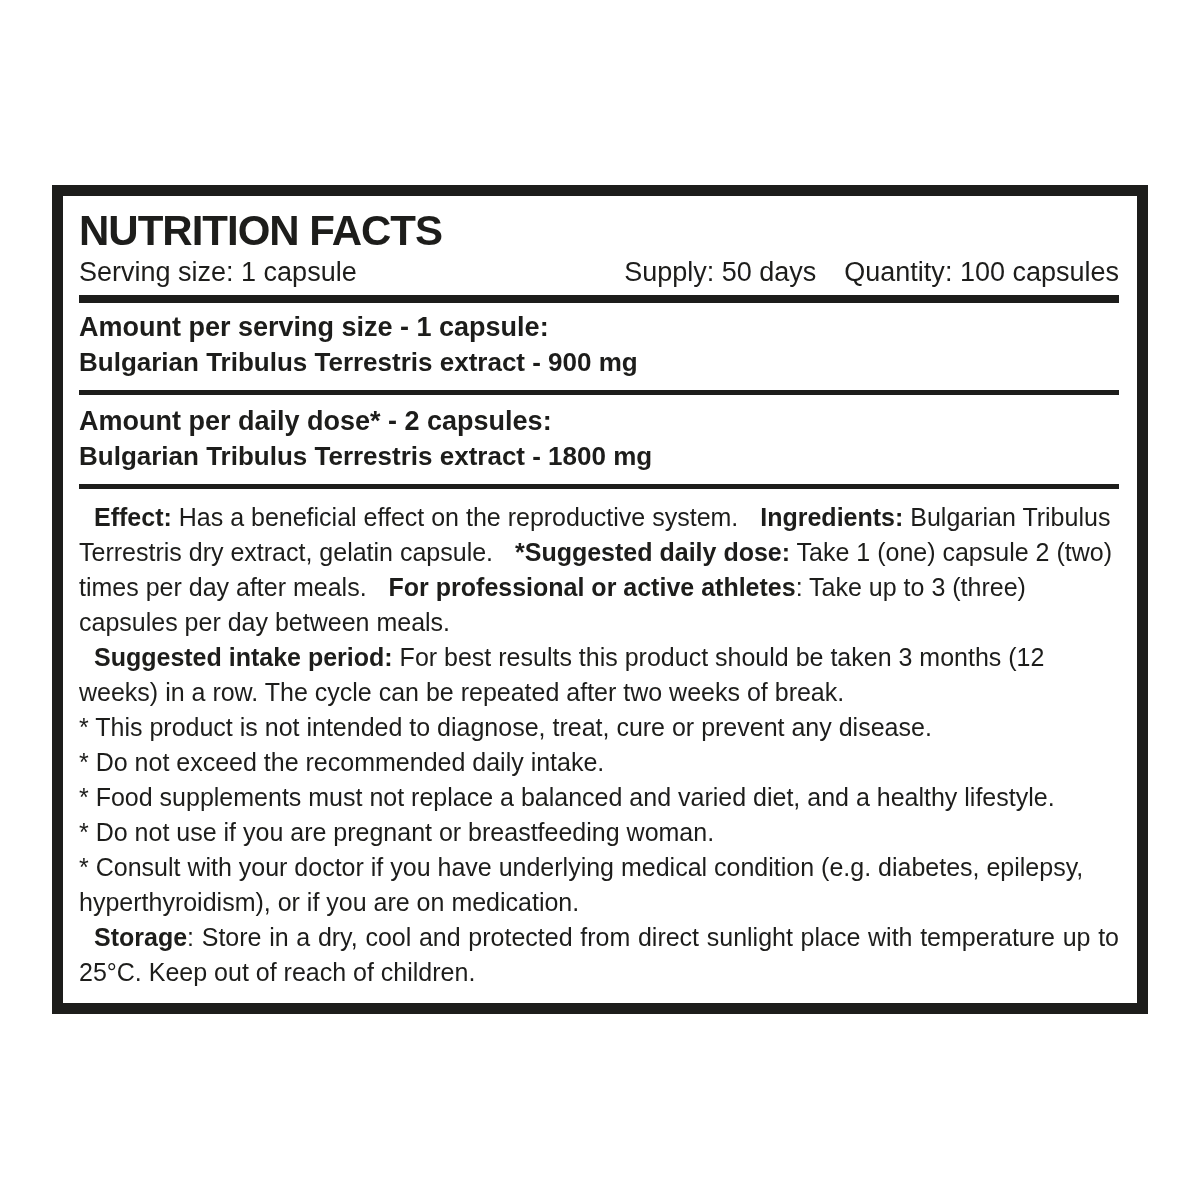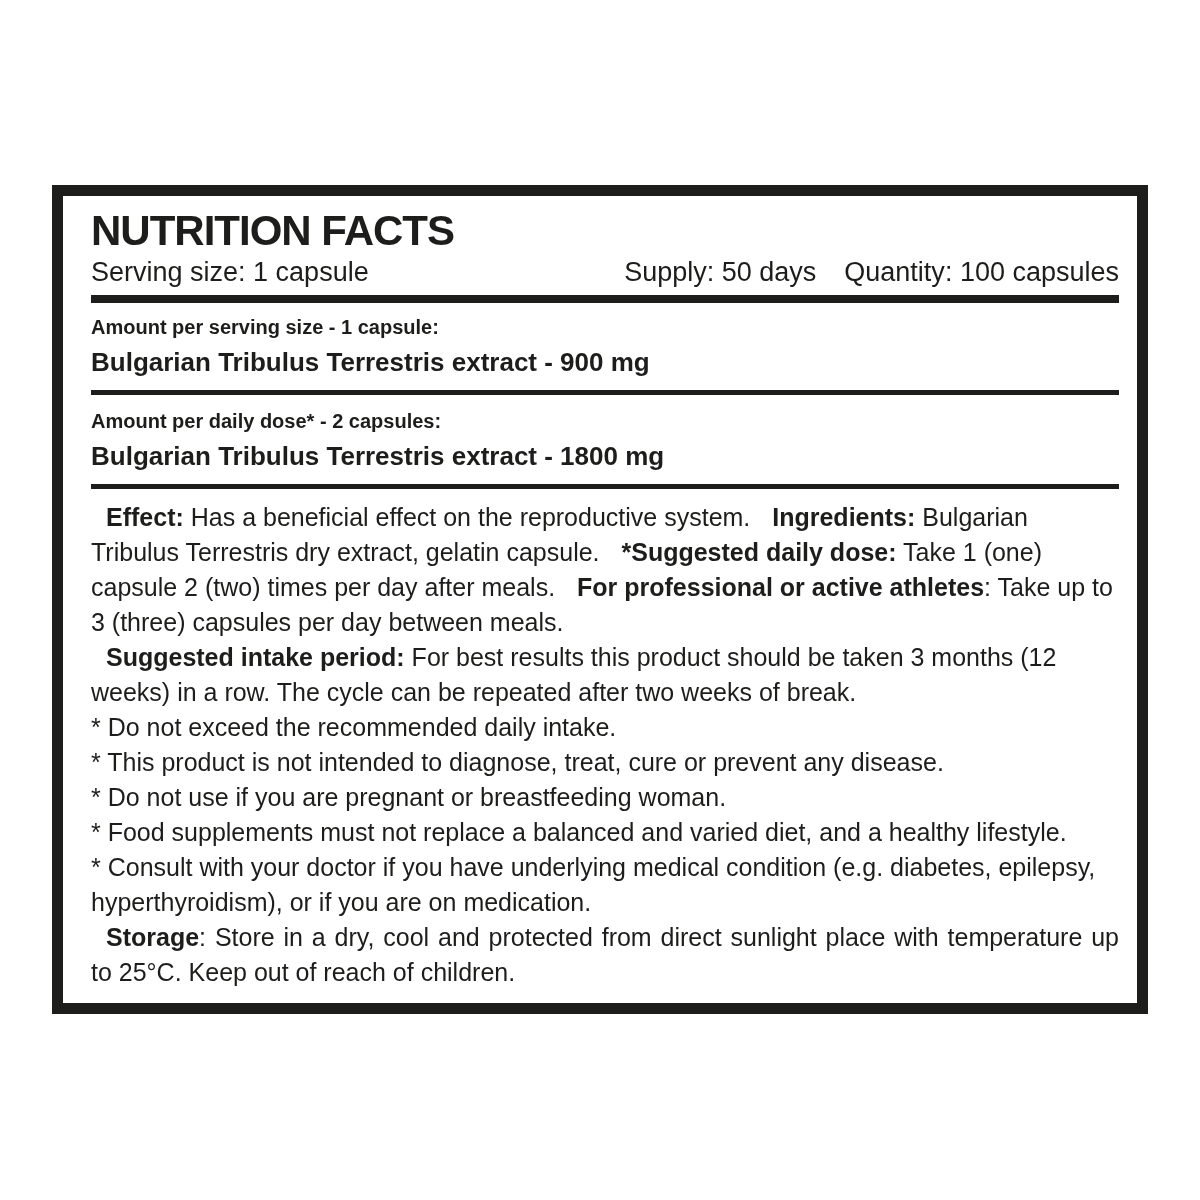--- a/index.html
+++ b/index.html
@@ -17,21 +17,21 @@
   }
   .label-box {
     position: absolute;
     left: 52px;
     top: 185px;
     width: 1096px;
     height: 829px;
     box-sizing: border-box;
     border: 11px solid #1d1d1b;
     background: #ffffff;
-    padding: 12px 18px 0 28px;
+    padding: 12px 18px 0 16px;
   }
   .label-title {
     font-size: 42px;
     font-weight: 700;
     letter-spacing: -1px;
     line-height: 46px;
     white-space: nowrap;
   }
   .serving-row {
     display: flex;
@@ -51,21 +51,21 @@
     height: 8px;
     background: #1d1d1b;
     margin: 5px 0 7px 0;
   }
   .divider-thin {
     height: 5px;
     background: #1d1d1b;
     margin: 11px 0 9px 0;
   }
   .amount-heading {
-    font-size: 20px;
+    font-size: 27px;
     font-weight: 700;
     line-height: 35px;
   }
   .amount-line {
     font-size: 26px;
     line-height: 34px;
     font-weight: bold;
   }
   .info-section {
     padding-top: 2px;
@@ -113,21 +113,21 @@
   <div>
     <div class="amount-heading">Amount per daily dose* - 2 capsules:</div>
     <div class="amount-line">Bulgarian Tribulus Terrestris extract - 1800 mg</div>
   </div>
 
   <div class="divider-thin"></div>
 
   <div class="info-section">
     <p class="info-par"><b>Effect:</b><span> Has a beneficial effect on the reproductive system. </span><b>Ingredients:</b><span> Bulgarian Tribulus Terrestris dry extract, gelatin capsule. </span><b>*Suggested daily dose:</b><span> Take 1 (one) capsule 2 (two) times per day after meals. </span><b>For professional or active athletes</b><span>: Take up to 3 (three) capsules per day between meals.</span></p>
     <p class="info-par"><b>Suggested intake period:</b><span> For best results this product should be taken 3 months (12 weeks) in a row. The cycle can be repeated after two weeks of break.</span></p>
+    <p class="info-par"><span>* This product is not intended to diagnose, treat, cure or prevent any disease.</span></p>
     <p class="info-par"><span>* Do not exceed the recommended daily intake.</span></p>
-    <p class="info-par"><span>* This product is not intended to diagnose, treat, cure or prevent any disease.</span></p>
+    <p class="info-par"><span>* Food supplements must not replace a balanced and varied diet, and a healthy lifestyle.</span></p>
     <p class="info-par"><span>* Do not use if you are pregnant or breastfeeding woman.</span></p>
-    <p class="info-par"><span>* Food supplements must not replace a balanced and varied diet, and a healthy lifestyle.</span></p>
     <p class="info-par"><span>* Consult with your doctor if you have underlying medical condition (e.g. diabetes, epilepsy, hyperthyroidism), or if you are on medication.</span></p>
     <p class="info-par justify"><b>Storage</b><span>: Store in a dry, cool and protected from direct sunlight place with temperature up to 25°C. Keep out of reach of children.</span></p>
   </div>
 
 </div>
 
 </body></html>

